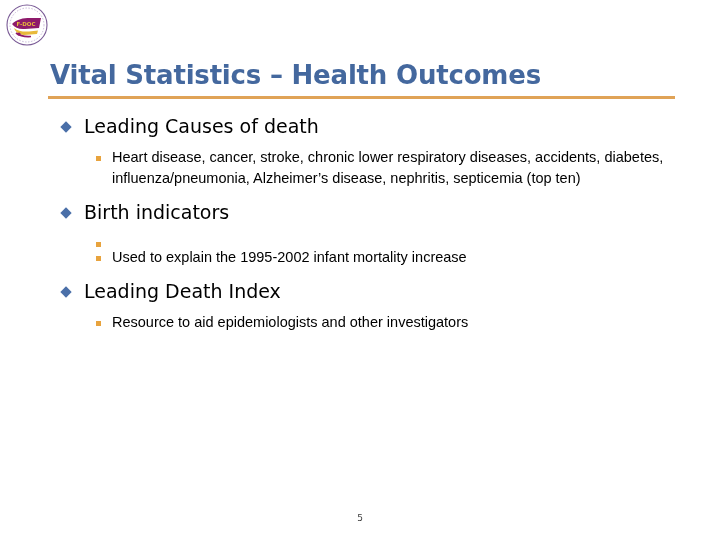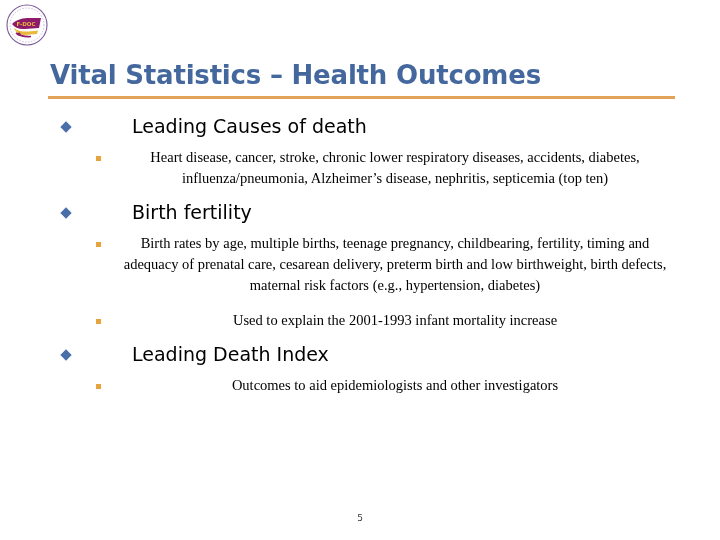--- a/index.html
+++ b/index.html
@@ -78,44 +78,43 @@
     background: #4A6FA8;
     transform: rotate(45deg);
   }
   .lvl1 .lvl1-text {
     font-family: "DejaVu Sans", sans-serif;
     font-size: 19px;
     font-weight: normal;
     color: #000000;
     line-height: 28px;
     display: block;
-    margin-left: 48px;
   }
 
   .lvl2 {
     position: relative;
     padding-left: 112px;
     padding-right: 42px;
     margin: 0;
   }
   .lvl2 .bullet-square {
     position: absolute;
     left: 96px;
     top: 9px;
     width: 5px;
     height: 5px;
     background: #E8A33D;
   }
   .lvl2 .lvl2-text {
-    font-family: Liberation Serif, serif;
+    font-family: Liberation Sans, sans-serif;
     font-size: 14.5px;
     color: #000000;
     line-height: 21px;
     display: block;
-    text-align: center;
+    text-align: left;
   }
 
   .gap-sm { height: 5px; }
   .gap-md { height: 9px; }
 
   
   .page-number {
     position: absolute;
     left: 0;
     top: 513px;
@@ -157,45 +156,44 @@
     <div class="gap-sm"></div>
     <div class="lvl2">
       <span class="bullet-square"></span>
       <span class="lvl2-text">Heart disease, cancer, stroke, chronic lower respiratory diseases, accidents, diabetes, influenza/pneumonia, Alzheimer’s disease, nephritis, septicemia (top ten)</span>
     </div>
 
     <div class="gap-md"></div>
 
     <div class="lvl1">
       <span class="bullet-diamond"></span>
-      <span class="lvl1-text">Birth fertility</span>
+      <span class="lvl1-text">Birth indicators</span>
     </div>
     <div class="gap-sm"></div>
     <div class="lvl2">
       <span class="bullet-square"></span>
-      <span class="lvl2-text">Birth rates by age, multiple births, teenage pregnancy, childbearing, fertility, timing and adequacy of prenatal care, cesarean delivery, preterm birth and low birthweight, birth defects, maternal risk factors (e.g., hypertension, diabetes)</span>
     </div>
 
     <div class="gap-md"></div>
 
     <div class="gap-sm"></div>
     <div class="lvl2">
       <span class="bullet-square"></span>
-      <span class="lvl2-text">Used to explain the 2001-1993 infant mortality increase</span>
+      <span class="lvl2-text">Used to explain the 1995-2002 infant mortality increase</span>
     </div>
 
     <div class="gap-md"></div>
 
     <div class="lvl1">
       <span class="bullet-diamond"></span>
       <span class="lvl1-text">Leading Death Index</span>
     </div>
     <div class="gap-sm"></div>
     <div class="lvl2">
       <span class="bullet-square"></span>
-      <span class="lvl2-text">Outcomes to aid epidemiologists and other investigators</span>
+      <span class="lvl2-text">Resource to aid epidemiologists and other investigators</span>
     </div>
 
   </div>
 
   <div class="page-number">5</div>
 
 </div>
 
 </body></html>

